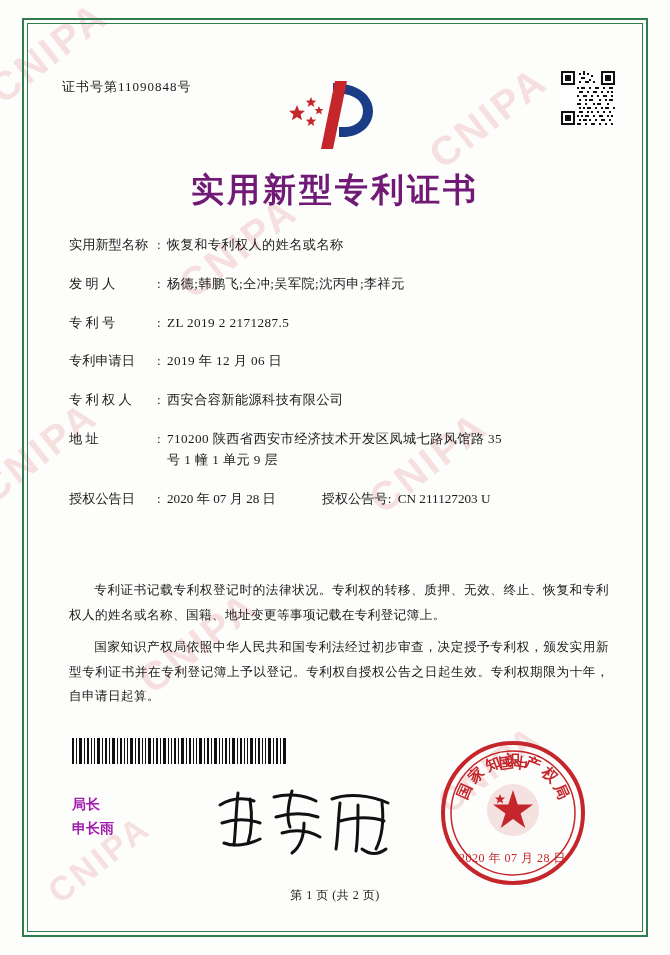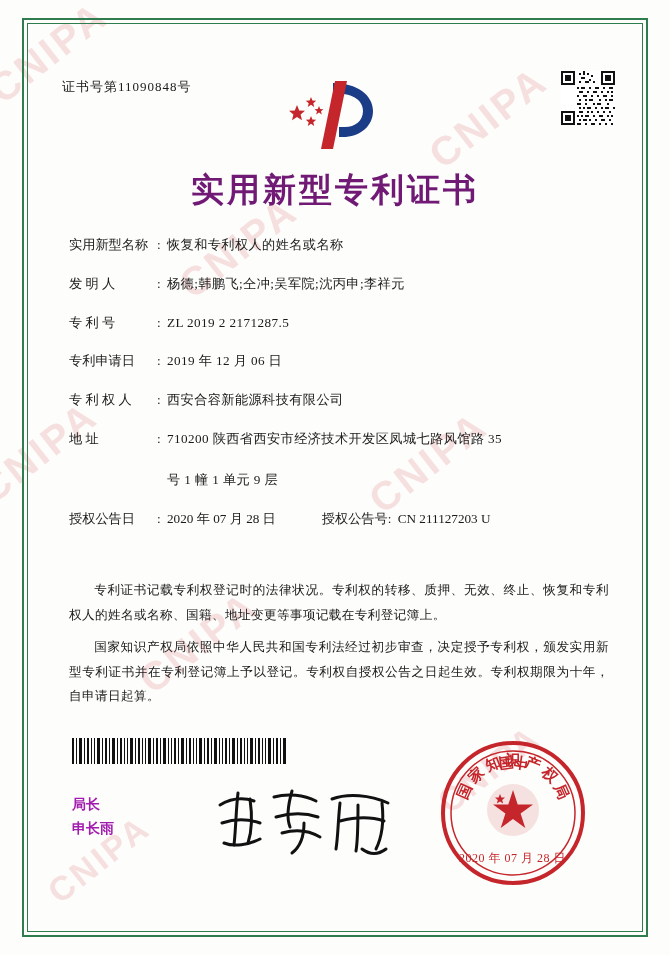--- a/index.html
+++ b/index.html
@@ -139,21 +139,21 @@
   .field-colon {
     width: 10px;
     flex: 0 0 10px;
   }
   .field-value {
     flex: 1 1 auto;
     letter-spacing: 0.4px;
   }
   .field-value .line2 {
     display: block;
-    margin-top: 21px;
+    margin-top: 1px;
   }
   .row-inline-2 {
     display: flex;
     align-items: center;
     margin-bottom: 14px;
   }
   .inline-gap {
     width: 46px;
     flex: 0 0 46px;
   }
@@ -535,15 +535,16 @@
             <polygon points="0,-20 4.7,-5.5 20,-5.5 7.6,3.4 12.3,17.9 0,9 -12.3,17.9 -7.6,3.4 -20,-5.5 -4.7,-5.5"></polygon>
           </g>
           <g fill="#c5262b">
             <polygon points="-13,-16 -11.6,-12.6 -8,-12.4 -10.8,-10.1 -9.9,-6.6 -13,-8.6 -16.1,-6.6 -15.2,-10.1 -18,-12.4 -14.4,-12.6"></polygon>
           </g>
         </g>
       </svg>
     </div>
     <div class="seal-date">2020 年 07 月 28 日</div>
 
+    <div class="page-num">第 1 页 (共 2 页)</div>
 
   </div>
 </div>
 
 </body></html>

